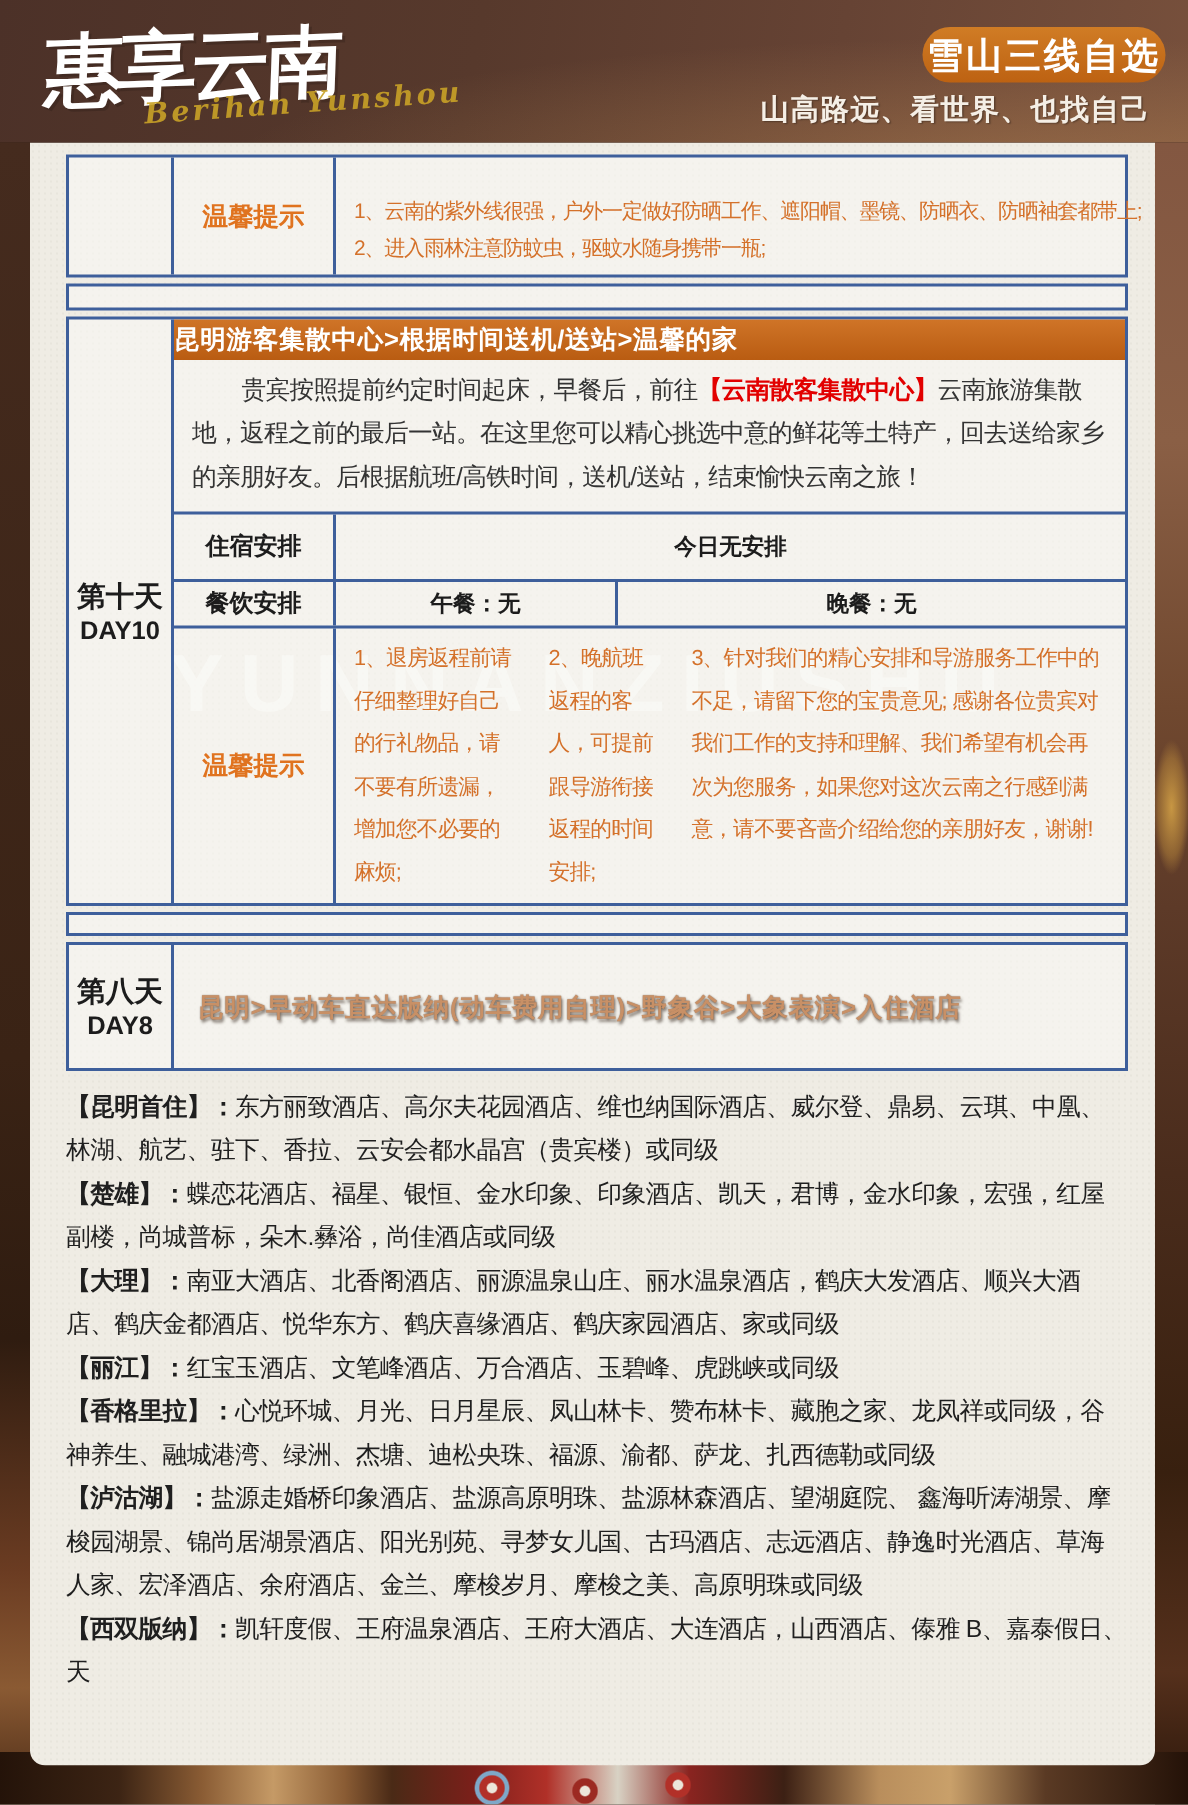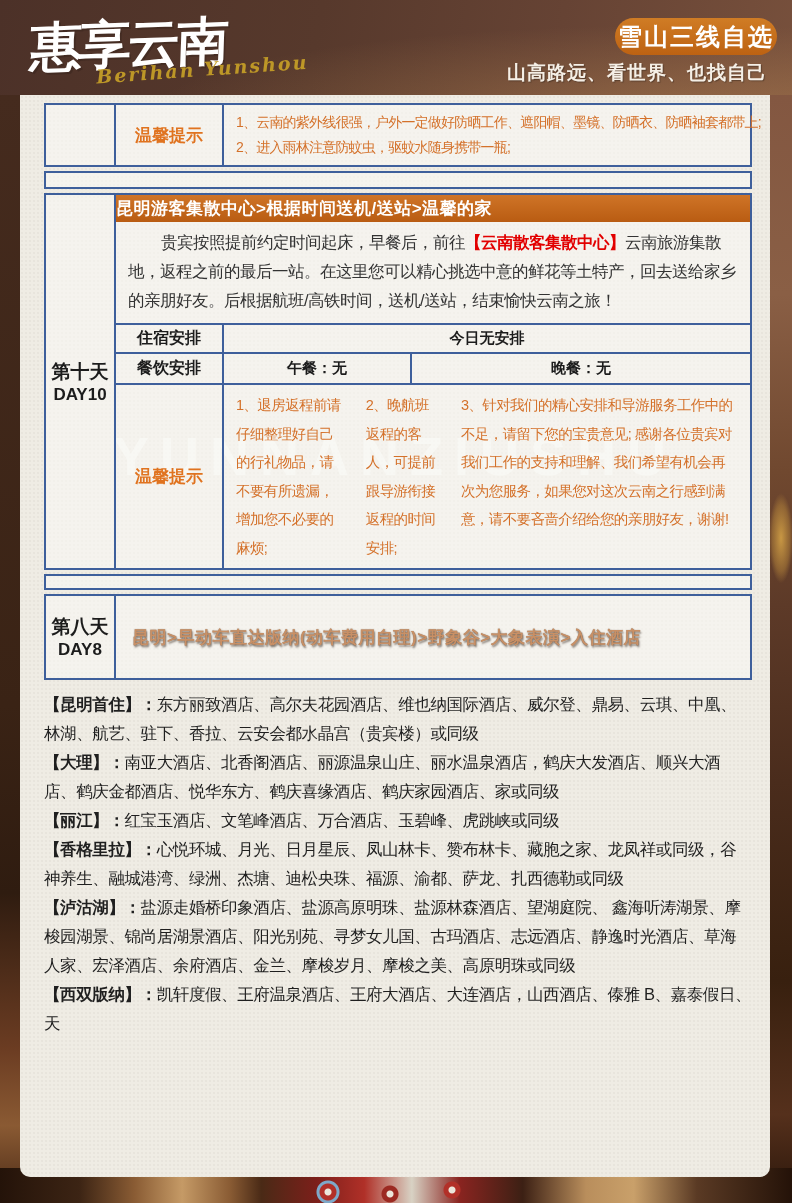--- a/index.html
+++ b/index.html
@@ -94,39 +94,39 @@
 
   .labelcell {
     width:108px; flex:0 0 108px; border-right:2px solid #3e5f9b;
     display:flex; align-items:center; justify-content:center;
     color:#e0731f; font-weight:bold; font-size:17px;
   }
   .labelcell.dark { color:#1c1c1c; font-size:16px; }
 
   
   .tbl-a { margin-top:0; min-height:57px; }
-  .tips-list { flex:1; padding:5px 10px 5px 12px; display:flex; flex-direction:column; justify-content:center; }
+  .tips-list { flex:1; padding:23px 10px 5px 12px; display:flex; flex-direction:column; justify-content:center; }
   .tips-list .tip { color:#d4712a; font-size:14px; letter-spacing:-0.8px; line-height:25px; white-space:nowrap; overflow:hidden; }
 
   
   .tbl-b { margin-top:4px; }
   .rightcol { flex:1; display:flex; flex-direction:column; min-width:0; }
   .routebar {
     height:27px; background:linear-gradient(180deg,#cf7427,#b95c12);
     color:#fff; font-weight:bold; font-size:17px; line-height:27px;
     letter-spacing:0.5px;
   }
   .para {
     padding:6px 12px 8px 12px; border-bottom:2px solid #3e5f9b;
     font-size:16.5px; letter-spacing:-0.5px; line-height:29px; color:#333;
     text-indent:2em;
   }
   .para .hl { color:#e20000; font-weight:bold; }
   .row { display:flex; border-bottom:2px solid #3e5f9b; }
-  .row-lodging { height:29px; }
+  .row-lodging { height:45px; }
   .valuecell { flex:1; display:flex; align-items:center; justify-content:center; font-size:15px; font-weight:bold; color:#1c1c1c; }
   .row-meals { height:31px; }
   .mealcell {
     display:flex; align-items:center; justify-content:center;
     font-size:15px; font-weight:bold; color:#1c1c1c;
   }
   .meal-b { width:154px; flex:0 0 154px; border-right:2px solid #3e5f9b; }
   .meal-l { width:188px; flex:0 0 188px; border-right:2px solid #3e5f9b; }
   .meal-d { flex:1; }
   .row-tips { flex:1; border-bottom:none; min-height:166px; }
@@ -217,19 +217,20 @@
       <span class="en">DAY8</span>
     </div>
     <div class="routecell">
       <span class="route-ghost">昆明&gt;早动车直达版纳(动车费用自理)&gt;野象谷&gt;大象表演&gt;入住酒店</span>
     </div>
   </div>
 
 
   <div class="hotels">
     <p><b>【昆明首住】：</b><span>东方丽致酒店、高尔夫花园酒店、维也纳国际酒店、威尔登、鼎易、云琪、中凰、林湖、航艺、驻下、香拉、云安会都水晶宫（贵宾楼）或同级</span></p>
+    <p><b>【楚雄】：</b><span>蝶恋花酒店、福星、银恒、金水印象、印象酒店、凯天，君博，金水印象，宏强，红屋副楼，尚城普标，朵木.彝浴，尚佳酒店或同级</span></p>
     <p><b>【大理】：</b><span>南亚大酒店、北香阁酒店、丽源温泉山庄、丽水温泉酒店，鹤庆大发酒店、顺兴大酒店、鹤庆金都酒店、悦华东方、鹤庆喜缘酒店、鹤庆家园酒店、家或同级</span></p>
     <p><b>【丽江】：</b><span>红宝玉酒店、文笔峰酒店、万合酒店、玉碧峰、虎跳峡或同级</span></p>
     <p><b>【香格里拉】：</b><span>心悦环城、月光、日月星辰、凤山林卡、赞布林卡、藏胞之家、龙凤祥或同级，谷神养生、融城港湾、绿洲、杰塘、迪松央珠、福源、渝都、萨龙、扎西德勒或同级</span></p>
     <p><b>【泸沽湖】：</b><span>盐源走婚桥印象酒店、盐源高原明珠、盐源林森酒店、望湖庭院、 鑫海听涛湖景、摩梭园湖景、锦尚居湖景酒店、阳光别苑、寻梦女儿国、古玛酒店、志远酒店、静逸时光酒店、草海人家、宏泽酒店、余府酒店、金兰、摩梭岁月、摩梭之美、高原明珠或同级</span></p>
     <p><b>【西双版纳】：</b><span>凯轩度假、王府温泉酒店、王府大酒店、大连酒店，山西酒店、傣雅 B、嘉泰假日、天</span></p>
   </div>
 </div>
 
 </body></html>

